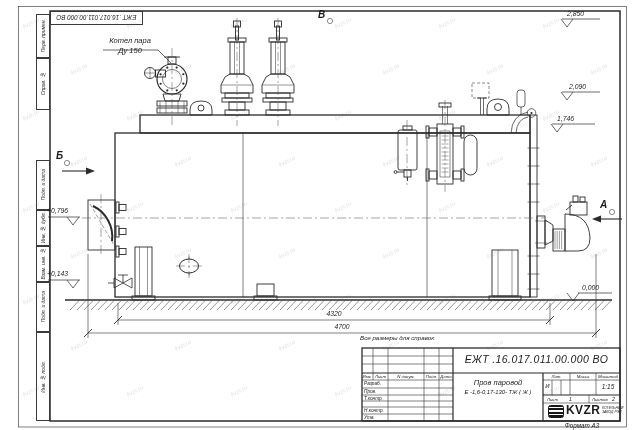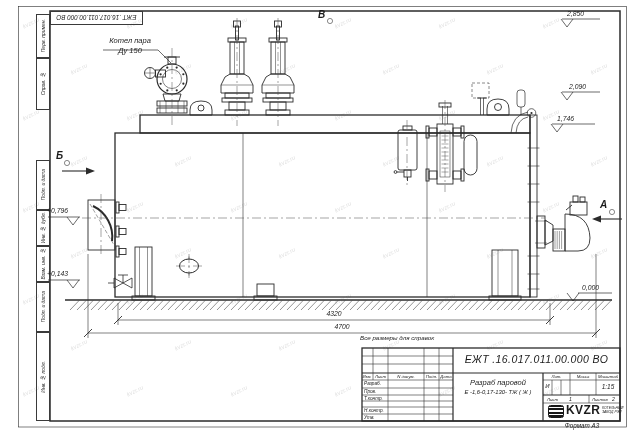--- a/index.html
+++ b/index.html
@@ -483,21 +483,21 @@
   <div class="t elev" style="left:557px;top:115px">1,746</div>
   <div class="t elev" style="left:47px;top:207px">+0,796</div>
   <div class="t elev" style="left:47px;top:270px">+0,143</div>
   <div class="t elev" style="left:582px;top:284px">0,000</div>
 
   <div class="t dim ctr" style="left:314px;top:310px;width:40px">4320</div>
   <div class="t dim ctr" style="left:322px;top:323px;width:40px">4700</div>
   <div class="t" style="left:360px;top:334px;font-size:6.2px">Все размеры для справок</div>
 
   <div class="t ctr" style="left:455px;top:353px;width:163px;font-size:10.5px;letter-spacing:.4px">ЕЖТ .16.017.011.00.000  ВО</div>
-  <div class="t ctr" style="left:455px;top:378px;width:86px;font-size:7.5px">Разраб паровой</div>
+  <div class="t ctr" style="left:455px;top:378px;width:86px;font-size:7.5px">Пров паровой</div>
   <div class="t ctr" style="left:453px;top:389px;width:90px;font-size:5.8px">Е -1,6-0,17-130- ТЖ ( Ж )</div>
 
   <div class="t tbh ctr" style="left:361px;top:374px;width:12px">Изм.</div>
   <div class="t tbh ctr" style="left:373px;top:374px;width:15px">Лист</div>
   <div class="t tbh ctr" style="left:388px;top:374px;width:36px">N докум.</div>
   <div class="t tbh ctr" style="left:424px;top:374px;width:15px">Подп.</div>
   <div class="t tbh ctr" style="left:439px;top:374px;width:14px">Дата</div>
 
   <div class="t tbr" style="left:364px;top:381px">Разраб.</div>
   <div class="t tbr" style="left:364px;top:388.5px">Пров.</div>

